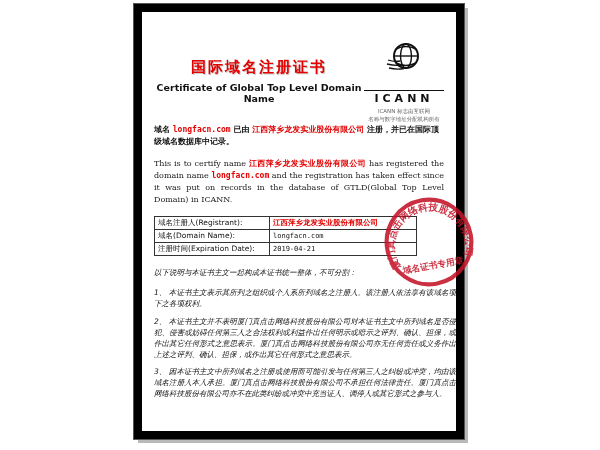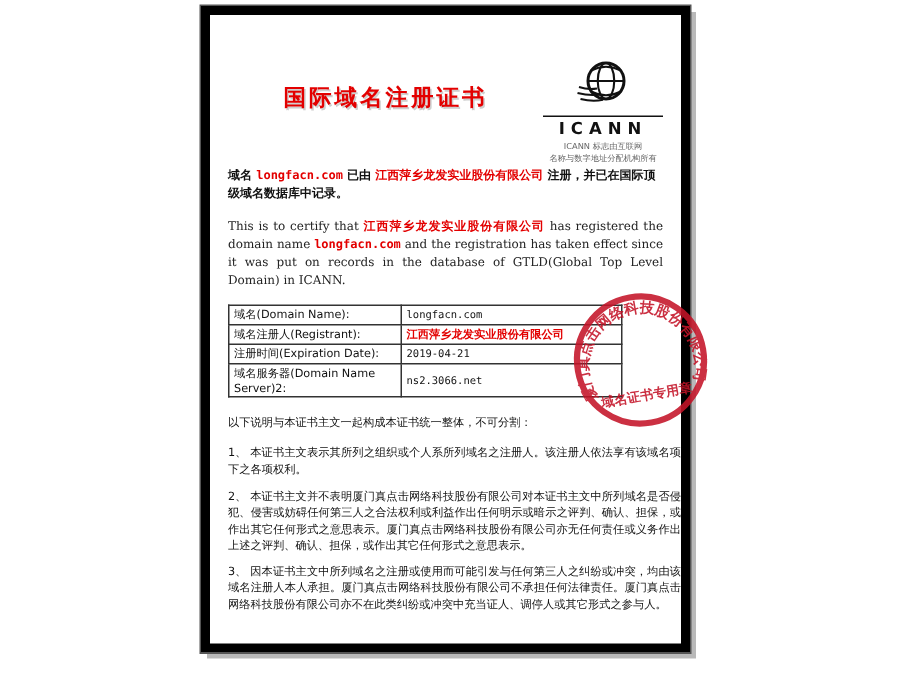--- a/index.html
+++ b/index.html
@@ -3,72 +3,73 @@
 <meta charset="utf-8">
 <style>
   html,body{margin:0;padding:0;}
   body{
     width:600px;height:450px;background:#ffffff;position:relative;
     overflow:hidden;
     font-family:"DejaVu Sans","Liberation Sans",sans-serif;
   }
   .page{
     position:absolute;left:134px;top:4px;width:314px;height:419px;
-    background:#ffffff;border:6px solid #000000;
+    background:#ffffff;border:8px solid #000000;
     box-shadow:0 0 0 1px #555, 4px 4px 0 #b9b9b9;
   }
   .content{padding:0 12px;position:relative;}
   
   .header{display:flex;margin-top:26px;}
   .titles{flex:1;text-align:center;padding-top:20px;}
   .title-cn{
     color:#e30000;font-size:15px;font-weight:bold;letter-spacing:2px;
     text-shadow:1px 1px 0 #cfcfcf;
   }
   .title-en{font-size:9.5px;font-weight:bold;color:#111;margin-top:5px;}
   .logo{width:80px;text-align:center;}
   .logo svg{display:block;margin:0 auto;}
   .logo-name{
     font-weight:bold;font-size:11px;letter-spacing:4px;color:#111;
-    border-top:1.5px solid #111;padding-top:1px;margin-top:1px;
+    border-top:1.5px solid #111;padding-top:1px;margin-top:12px;
   }
   .logo-caption{font-size:5.5px;color:#666;line-height:1.5;margin-top:2px;white-space:nowrap;}
   
   .intro-cn{font-size:8px;font-weight:bold;color:#111;line-height:1.55;}
   .red-domain{color:#e30000;font-family:"DejaVu Sans Mono","Liberation Mono",monospace;font-weight:bold;}
   .red-name{color:#e30000;font-weight:bold;}
   .intro-en{
     margin-top:9px;font-size:8px;color:#222;line-height:1.5;
     font-family:"DejaVu Serif","Liberation Serif",serif;text-align:justify;
   }
   
   table.cert{margin-top:10px;border-collapse:collapse;width:263px;font-size:7.5px;color:#111;}
   table.cert td{border:1px solid #333;height:10px;padding:1px 3px;}
   td.lbl{width:108px;}
   td.val{font-family:"DejaVu Sans Mono","Liberation Mono",monospace;font-size:7px;}
   td.val.red{color:#e30000;font-family:"DejaVu Sans","Liberation Sans",sans-serif;font-weight:bold;font-size:7.5px;}
   
   .terms{margin-top:12px;font-size:7.5px;color:#111;line-height:1.45;width:302px;}
-  .terms p{margin:0 0 7px 0;text-align:justify;}
+  .terms p{margin:0 0 7px 0;text-align:justify;font-style:italic;}
   .terms p.intro-line{margin-bottom:9px;}
   
   .stamp{
     position:absolute;left:241px;top:184px;width:92px;height:92px;
     opacity:.88;transform:rotate(-10deg);pointer-events:none;
   }
 </style>
 </head>
 <body>
 
 <div class="page">
   <div class="content">
 
     <div class="header">
       <div class="titles">
         <div class="title-cn">国际域名注册证书</div>
+        <div class="title-en">Certificate of Global Top Level Domain Name</div>
       </div>
       <div class="logo">
         <span>
           <svg width="40" height="40" viewBox="0 0 40 40">
             <circle cx="22" cy="18" r="12" fill="none" stroke="#111" stroke-width="2"></circle>
             <ellipse cx="22" cy="18" rx="5.5" ry="12" fill="none" stroke="#111" stroke-width="1.4"></ellipse>
             <line x1="10" y1="18" x2="34" y2="18" stroke="#111" stroke-width="1.4"></line>
             <path d="M12 11 Q22 6 32 11" fill="none" stroke="#111" stroke-width="1.4"></path>
             <path d="M12 25 Q22 30 32 25" fill="none" stroke="#111" stroke-width="1.4"></path>
             <path d="M4 22 Q10 24 16 23" fill="none" stroke="#111" stroke-width="1.3"></path>
@@ -82,40 +83,36 @@
           <div>名称与数字地址分配机构所有</div>
         </div>
       </div>
     </div>
 
     <div class="intro-cn">
       <span>域名 </span><span class="red-domain">longfacn.com</span><span> 已由 </span><span class="red-name">江西萍乡龙发实业股份有限公司</span><span> 注册，并已在国际顶级域名数据库中记录。</span>
     </div>
 
     <div class="intro-en">
-      <span>This is to certify that </span><span class="red-name">江西萍乡龙发实业股份有限公司</span><span> has registered the domain name </span><span class="red-domain">longfacn.com</span><span> and the registration has taken effect since it was put on records in the database of GTLD(Global Top Level Domain) in ICANN.</span>
+      <span>This is to certify name </span><span class="red-name">江西萍乡龙发实业股份有限公司</span><span> has registered the domain name </span><span class="red-domain">longfacn.com</span><span> and the registration has taken effect since it was put on records in the database of GTLD(Global Top Level Domain) in ICANN.</span>
     </div>
 
     <table class="cert">
       <tbody>
         <tr>
+          <td class="lbl">域名注册人(Registrant):</td>
+          <td class="val red">江西萍乡龙发实业股份有限公司</td>
+        </tr>
+        <tr>
           <td class="lbl">域名(Domain Name):</td>
           <td class="val">longfacn.com</td>
         </tr>
         <tr>
-          <td class="lbl">域名注册人(Registrant):</td>
-          <td class="val red">江西萍乡龙发实业股份有限公司</td>
-        </tr>
-        <tr>
           <td class="lbl">注册时间(Expiration Date):</td>
           <td class="val">2019-04-21</td>
-        </tr>
-        <tr>
-          <td class="lbl">域名服务器(Domain Name Server)2:</td>
-          <td class="val">ns2.3066.net</td>
         </tr>
       </tbody>
     </table>
 
     <div class="terms">
       <p class="intro-line">以下说明与本证书主文一起构成本证书统一整体，不可分割：</p>
       <p>1、 本证书主文表示其所列之组织或个人系所列域名之注册人。该注册人依法享有该域名项下之各项权利。</p>
       <p>2、 本证书主文并不表明厦门真点击网络科技股份有限公司对本证书主文中所列域名是否侵犯、侵害或妨碍任何第三人之合法权利或利益作出任何明示或暗示之评判、确认、担保，或作出其它任何形式之意思表示。厦门真点击网络科技股份有限公司亦无任何责任或义务作出上述之评判、确认、担保，或作出其它任何形式之意思表示。</p>
       <p>3、 因本证书主文中所列域名之注册或使用而可能引发与任何第三人之纠纷或冲突，均由该域名注册人本人承担。厦门真点击网络科技股份有限公司不承担任何法律责任。厦门真点击网络科技股份有限公司亦不在此类纠纷或冲突中充当证人、调停人或其它形式之参与人。</p>
 

